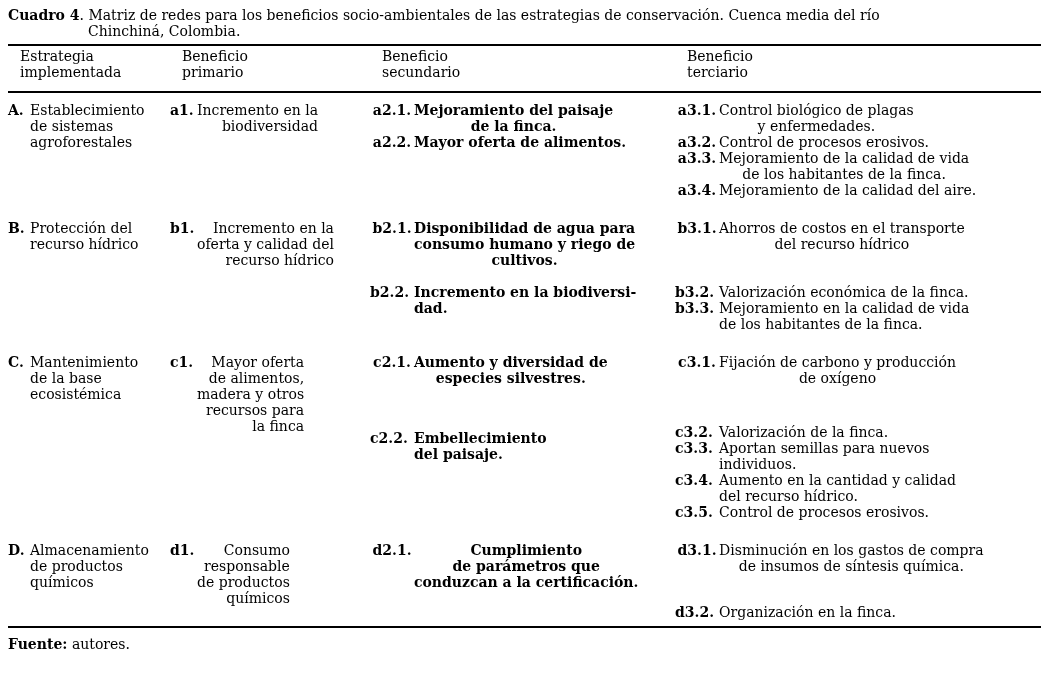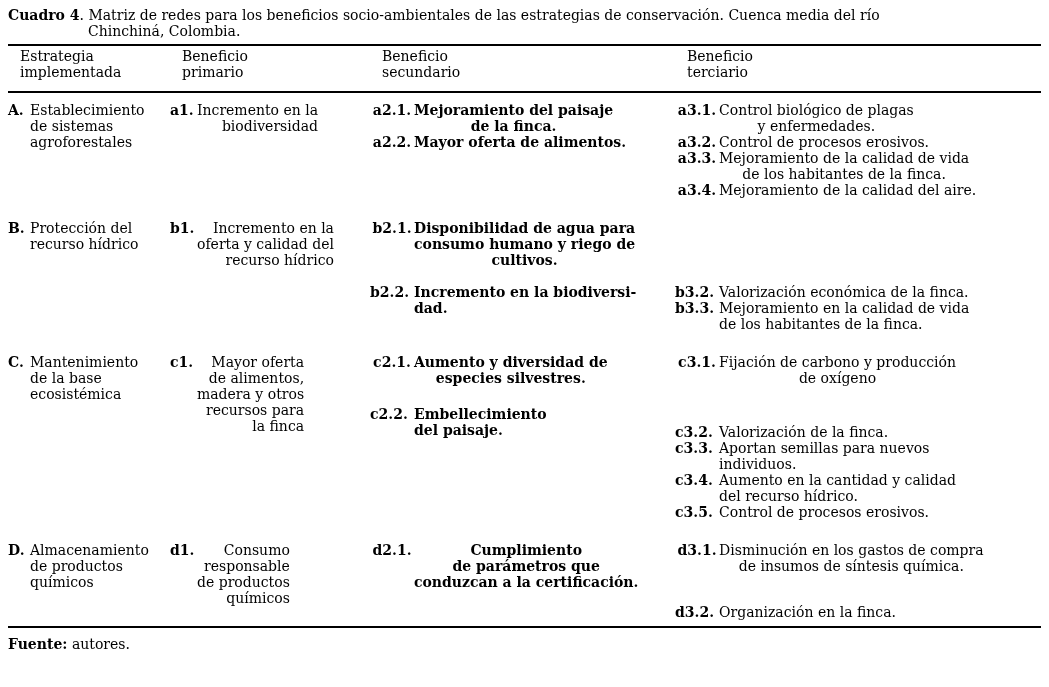--- a/index.html
+++ b/index.html
@@ -156,20 +156,27 @@
         </div>
       </div>
       <div class="c3 sr1">
         <div class="item">
           <span class="code w3">b2.1.</span>
           <span class="txt t3">Disponibilidad de agua para
 consumo humano y riego de
 cultivos.</span>
         </div>
       </div>
+      <div class="c4 sr1">
+        <div class="item">
+          <span class="code w3">b3.1.</span>
+          <span class="txt t4">Ahorros de costos en el transporte
+del recurso hídrico</span>
+        </div>
+      </div>
       <div class="c3 sr2" style="margin-top:16px">
         <div class="item">
           <span class="code w3">b2.2.</span>
           <span class="txt t3">Incremento en la biodiversi-
 dad.</span>
         </div>
       </div>
       <div class="c4 sr2" style="margin-top:16px">
         <div class="item">
           <span class="code w3">b3.2.</span>
@@ -209,21 +216,21 @@
 especies silvestres.</span>
         </div>
       </div>
       <div class="c4 sr1">
         <div class="item">
           <span class="code w3">c3.1.</span>
           <span class="txt t4">Fijación de carbono y producción
 de oxígeno</span>
         </div>
       </div>
-      <div class="c3 sr2" style="margin-top:20px">
+      <div class="c3 sr2" style="margin-top:44px">
         <div class="item">
           <span class="code w3">c2.2.</span>
           <span class="txt t3">Embellecimiento
 del paisaje.</span>
         </div>
       </div>
       <div class="c4 sr2" style="margin-top:38px">
         <div class="item">
           <span class="code w3">c3.2.</span>
           <span class="txt t4">Valorización de la finca.</span>

